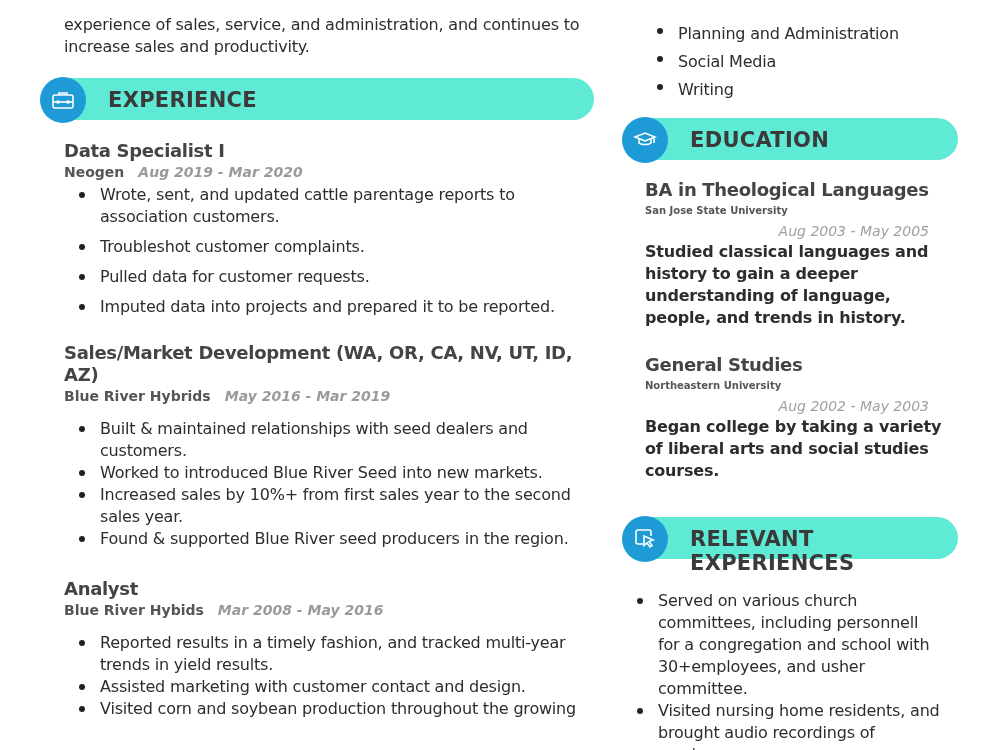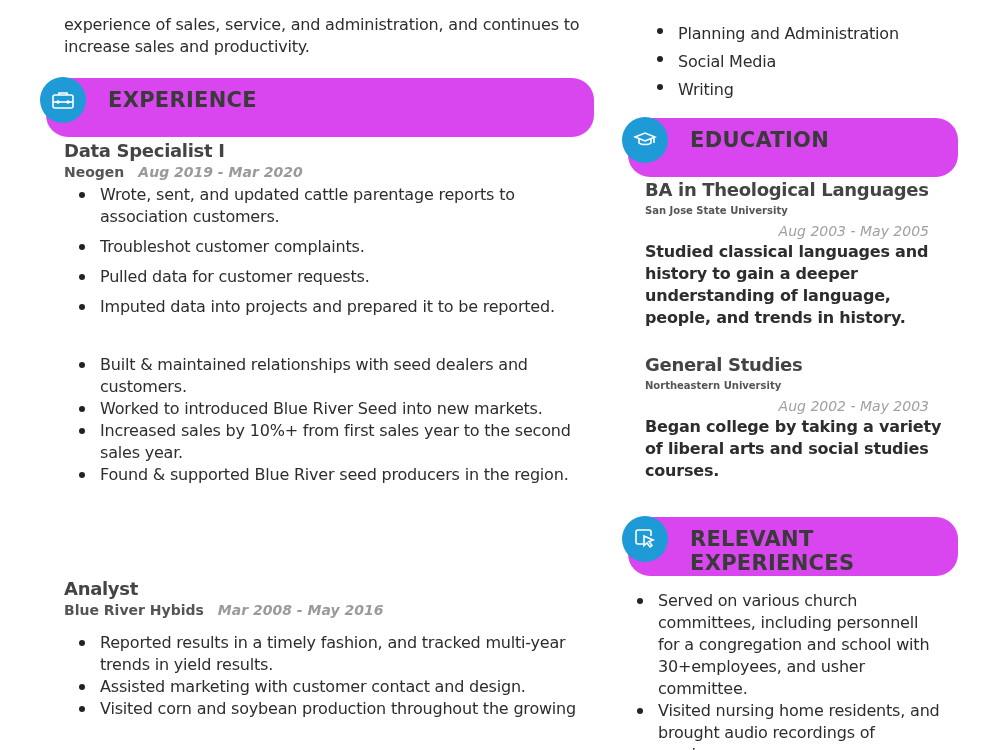--- a/index.html
+++ b/index.html
@@ -5,21 +5,21 @@
     html, body { margin:0; padding:0; }
     body {
       width:1000px; height:750px; overflow:hidden; background:#ffffff;
       font-family: "DejaVu Sans", sans-serif; color:#2b2b2b; position:relative;
     }
     .abs { position:absolute; }
     .txt { font-size:16px; line-height:22px; color:#2d2d2d; letter-spacing:-0.2px; }
     .summary { left:64px; top:-8px; width:530px; }
     .summary div { white-space:nowrap; }
 
-    .sec-head { height:59px; border-radius:22px; background:#d946ef; }
+    .sec-head { height:42px; border-radius:22px; background:#5eead4; }
     .sec-icon { width:46px; height:46px; border-radius:50%; background:#1e9ad6; position:absolute; left:-6px; top:-1px; display:flex; align-items:center; justify-content:center; }
     .sec-title { position:absolute; left:62px; top:10px; font-size:21px; font-weight:bold; color:#3a3a3a; letter-spacing:0.3px; }
 
     .job-title { font-size:18px; line-height:22px; color:#444; font-weight:bold; letter-spacing:-0.3px;}
     .meta { font-size:14px; line-height:20px; white-space:nowrap; }
     .company { font-weight:bold; color:#555; }
     .dates { font-style:italic; color:#9a9a9a; margin-left:14px; font-weight:bold; }
     ul.bul { margin:12px; padding:0; list-style:none; }
     ul.bul li { position:relative; padding-left:24px; font-size:16px; line-height:22px; color:#2d2d2d; letter-spacing:-0.2px; }
     ul.bul li::before { content:""; position:absolute; left:3px; top:8px; width:6px; height:6px; border-radius:50%; background:#222; }
@@ -68,20 +68,24 @@
   </div>
   <ul class="bul spaced" style="margin-top:2px;">
     <li>Wrote, sent, and updated cattle parentage reports to association customers.</li>
     <li>Troubleshot customer complaints.</li>
     <li>Pulled data for customer requests.</li>
     <li>Imputed data into projects and prepared it to be reported.</li>
   </ul>
 </div>
 
 <div class="abs" style="left:64px; top:342px; width:530px;">
+  <div class="job-title">Sales/Market Development (WA, OR, CA, NV, UT, ID, AZ)</div>
+  <div class="meta">
+    <span class="company">Blue River Hybrids</span><span class="dates">May 2016 - Mar 2019</span>
+  </div>
   <ul class="bul tight">
     <li>Built &amp; maintained relationships with seed dealers and customers.</li>
     <li>Worked to introduced Blue River Seed into new markets.</li>
     <li>Increased sales by 10%+ from first sales year to the second sales year.</li>
     <li>Found &amp; supported Blue River seed producers in the region.</li>
   </ul>
 </div>
 
 <div class="abs" style="left:64px; top:578px; width:530px;">
   <div class="job-title">Analyst</div>

